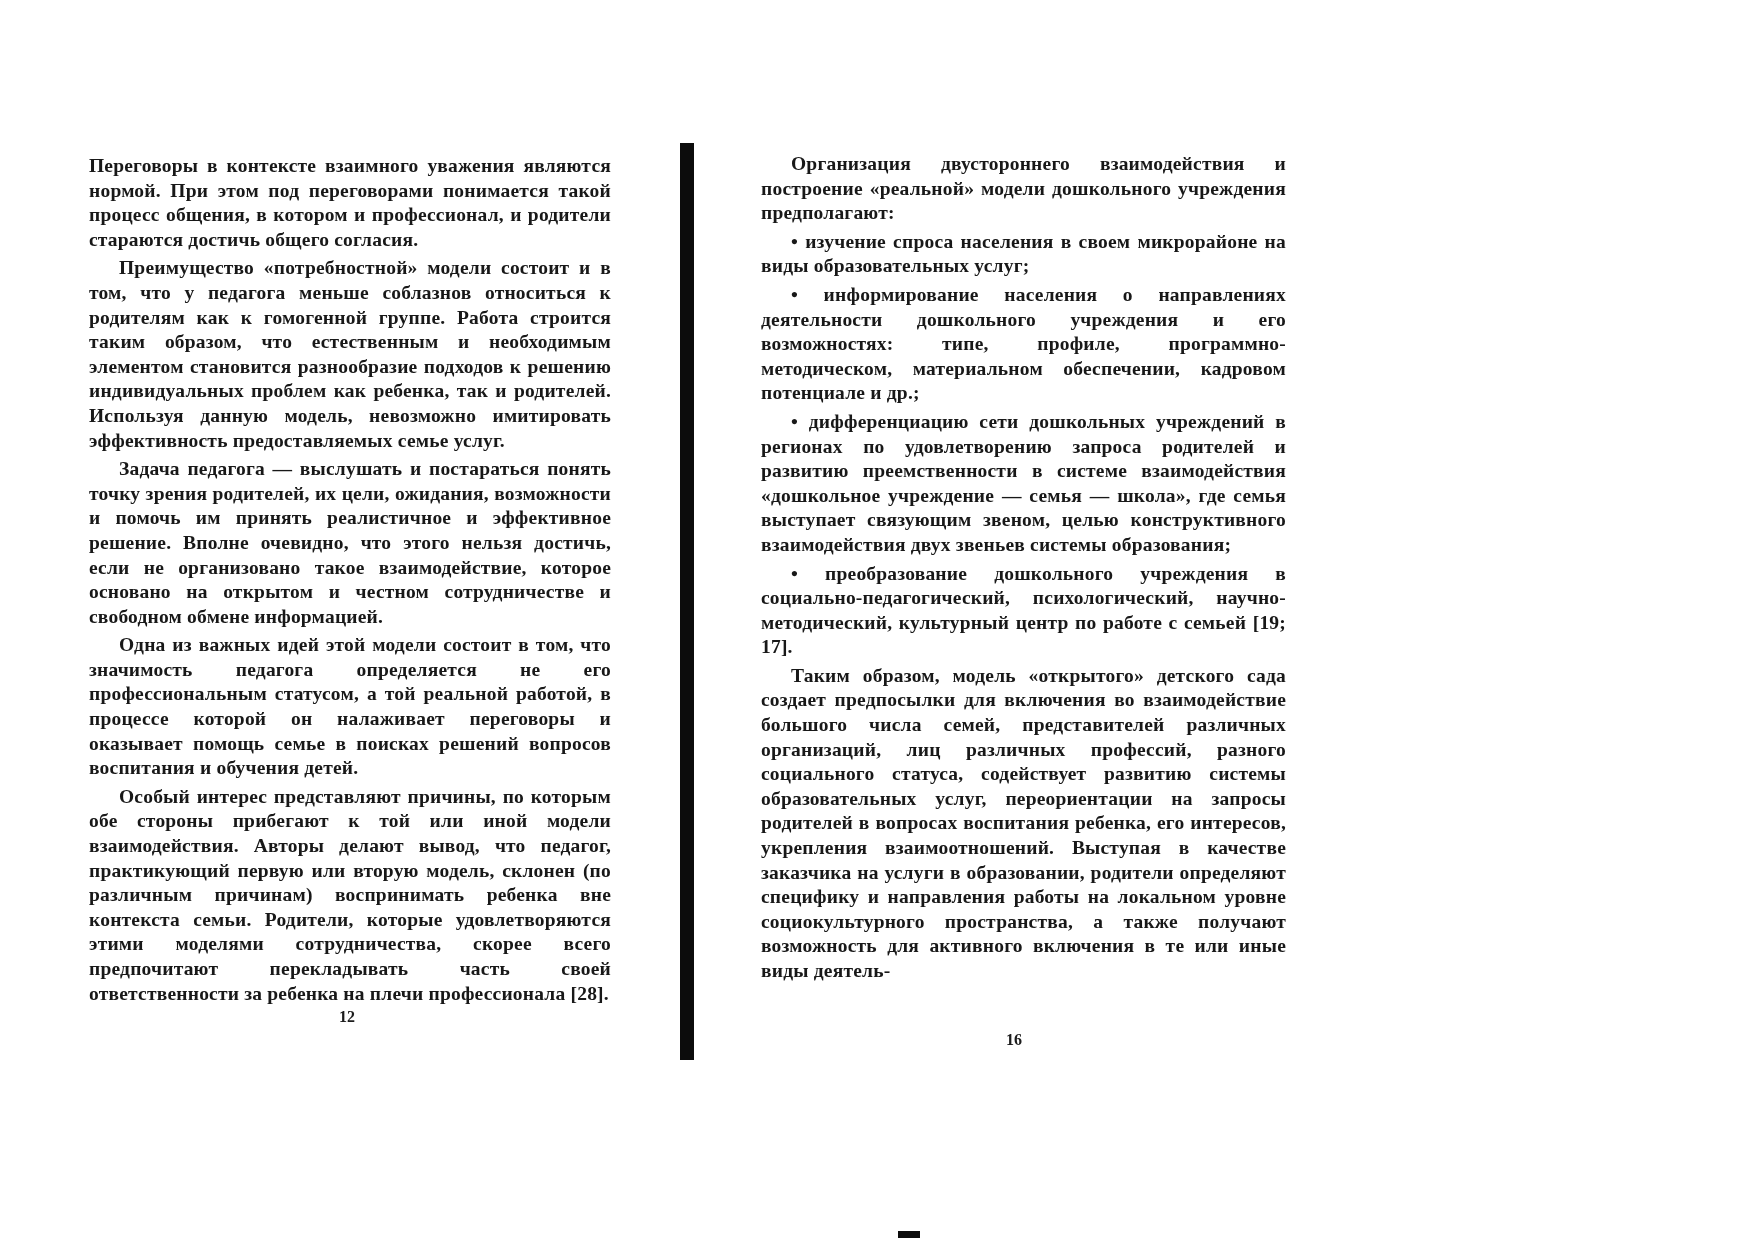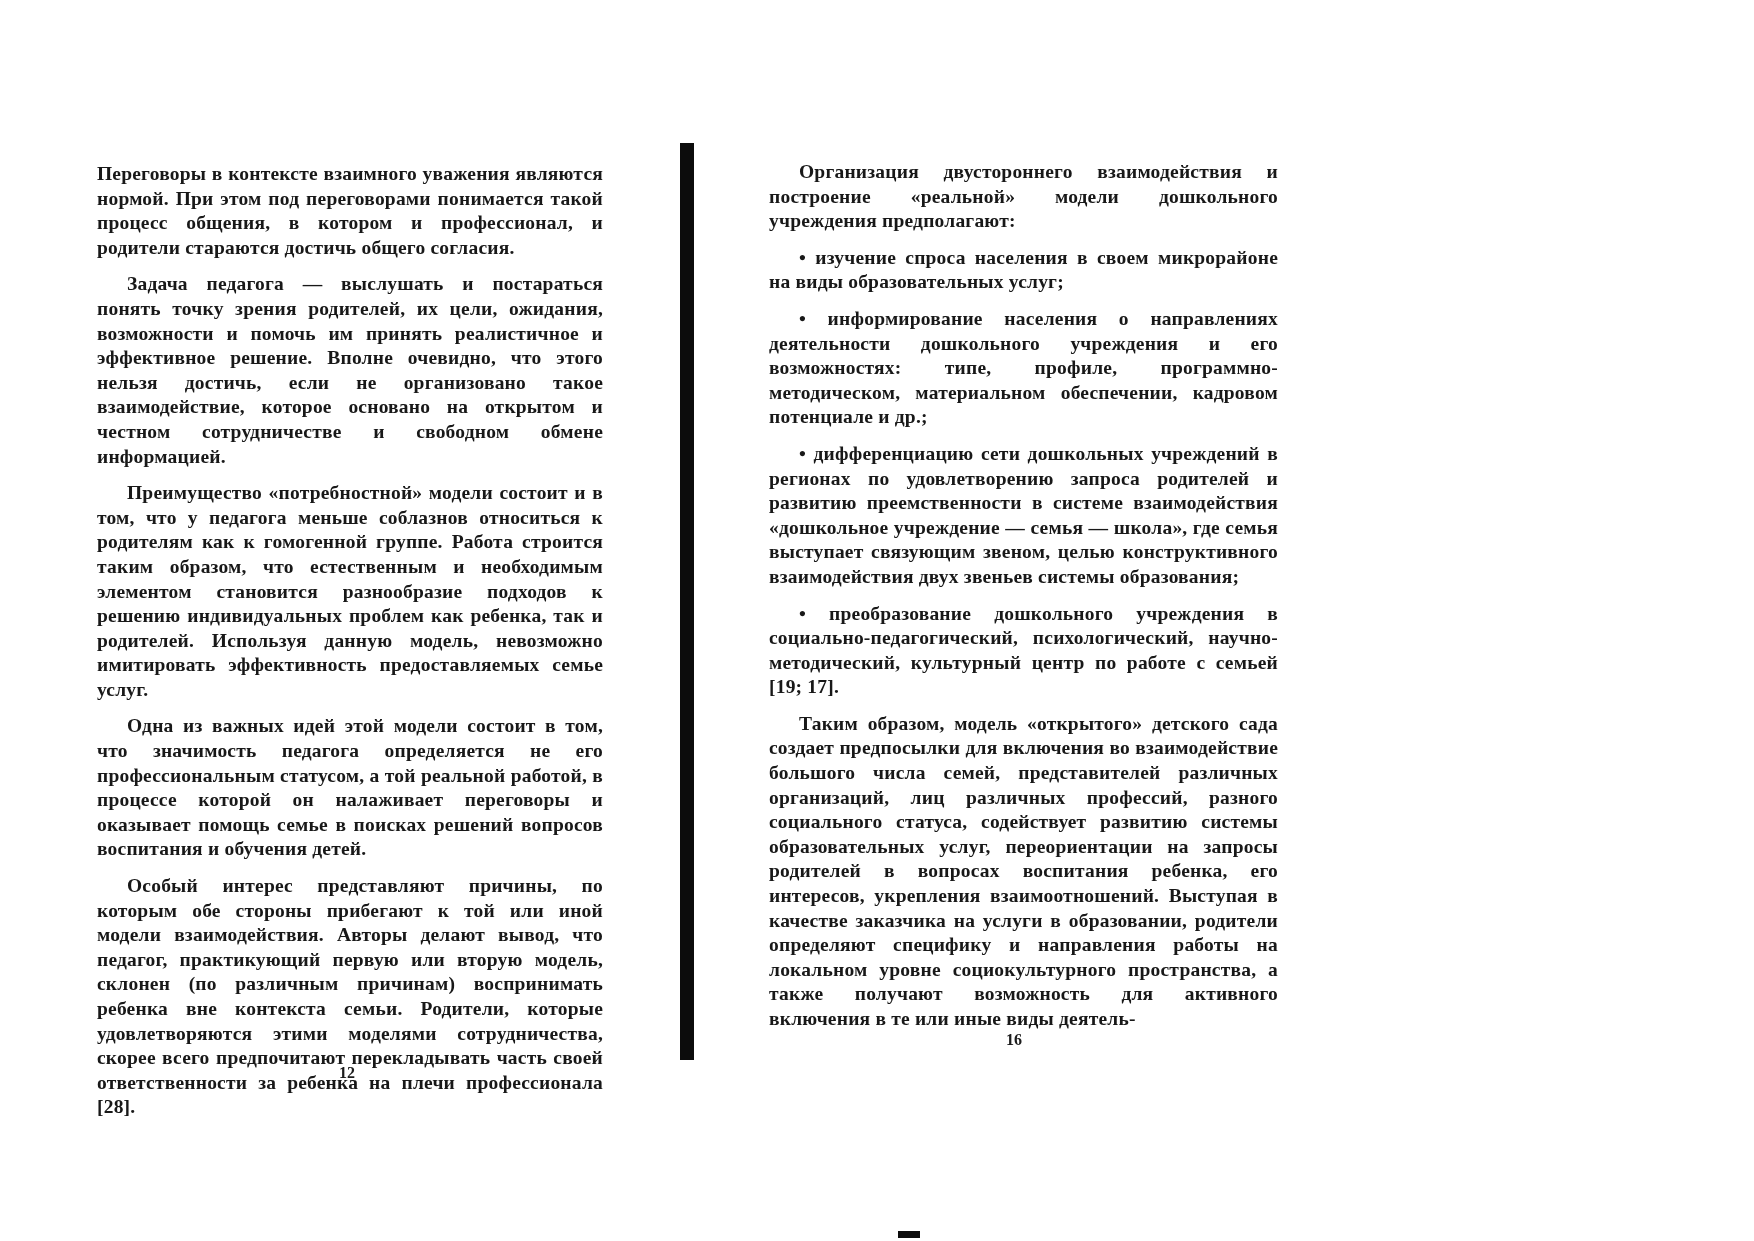--- a/index.html
+++ b/index.html
@@ -27,21 +27,21 @@
     left: 85px;
     top: 150px;
     width: 530px;
   }
   .col-right {
     left: 757px;
     top: 148px;
     width: 533px;
   }
   .page-column p {
-    margin: 12px;
+    margin: 4px;
     padding: 0;
     text-indent: 30px;
   }
   .page-column p.no-indent {
     text-indent: 0;
   }
   .binding-gutter {
     position: absolute;
     left: 680px;
     top: 143px;
@@ -50,42 +50,42 @@
     background: #0c0c0c;
   }
   .page-number {
     position: absolute;
     font-size: 16px;
     font-weight: bold;
     color: #1c1c1c;
   }
   .pn-left {
     left: 339px;
-    top: 1064px;
+    top: 1008px;
   }
   .pn-right {
     left: 1006px;
     top: 1031px;
   }
   .scan-artifact {
     position: absolute;
     left: 898px;
     top: 1231px;
     width: 22px;
     height: 7px;
     background: #0c0c0c;
   }
 </style>
 </head>
 <body>
 
 <div class="page-column col-left">
   <p class="no-indent">Переговоры в контексте взаимного уважения являются нормой. При этом под переговорами понимается такой процесс общения, в котором и профессионал, и родители стараются достичь общего согласия.</p>
+  <p>Преимущество «потребностной» модели состоит и в том, что у педагога меньше соблазнов относиться к родителям как к гомогенной группе. Работа строится таким образом, что естественным и необходимым элементом становится разнообразие подходов к решению индивидуальных проблем как ребенка, так и родителей. Используя данную модель, невозможно имитировать эффективность предоставляемых семье услуг.</p>
   <p>Задача педагога — выслушать и постараться понять точку зрения родителей, их цели, ожидания, возможности и помочь им принять реалистичное и эффективное решение. Вполне очевидно, что этого нельзя достичь, если не организовано такое взаимодействие, которое основано на открытом и честном сотрудничестве и свободном обмене информацией.</p>
-  <p>Преимущество «потребностной» модели состоит и в том, что у педагога меньше соблазнов относиться к родителям как к гомогенной группе. Работа строится таким образом, что естественным и необходимым элементом становится разнообразие подходов к решению индивидуальных проблем как ребенка, так и родителей. Используя данную модель, невозможно имитировать эффективность предоставляемых семье услуг.</p>
   <p>Одна из важных идей этой модели состоит в том, что значимость педагога определяется не его профессиональным статусом, а той реальной работой, в процессе которой он налаживает переговоры и оказывает помощь семье в поисках решений вопросов воспитания и обучения детей.</p>
   <p>Особый интерес представляют причины, по которым обе стороны прибегают к той или иной модели взаимодействия. Авторы делают вывод, что педагог, практикующий первую или вторую модель, склонен (по различным причинам) воспринимать ребенка вне контекста семьи. Родители, которые удовлетворяются этими моделями сотрудничества, скорее всего предпочитают перекладывать часть своей ответственности за ребенка на плечи профессионала [28].</p>
 </div>
 
 <div class="binding-gutter"></div>
 
 <div class="page-column col-right">
   <p>Организация двустороннего взаимодействия и построение «реальной» модели дошкольного учреждения предполагают:</p>
   <p>• изучение спроса населения в своем микрорайоне на виды образовательных услуг;</p>
   <p>• информирование населения о направлениях деятельности дошкольного учреждения и его возможностях: типе, профиле, программно-методическом, материальном обеспечении, кадровом потенциале и др.;</p>

